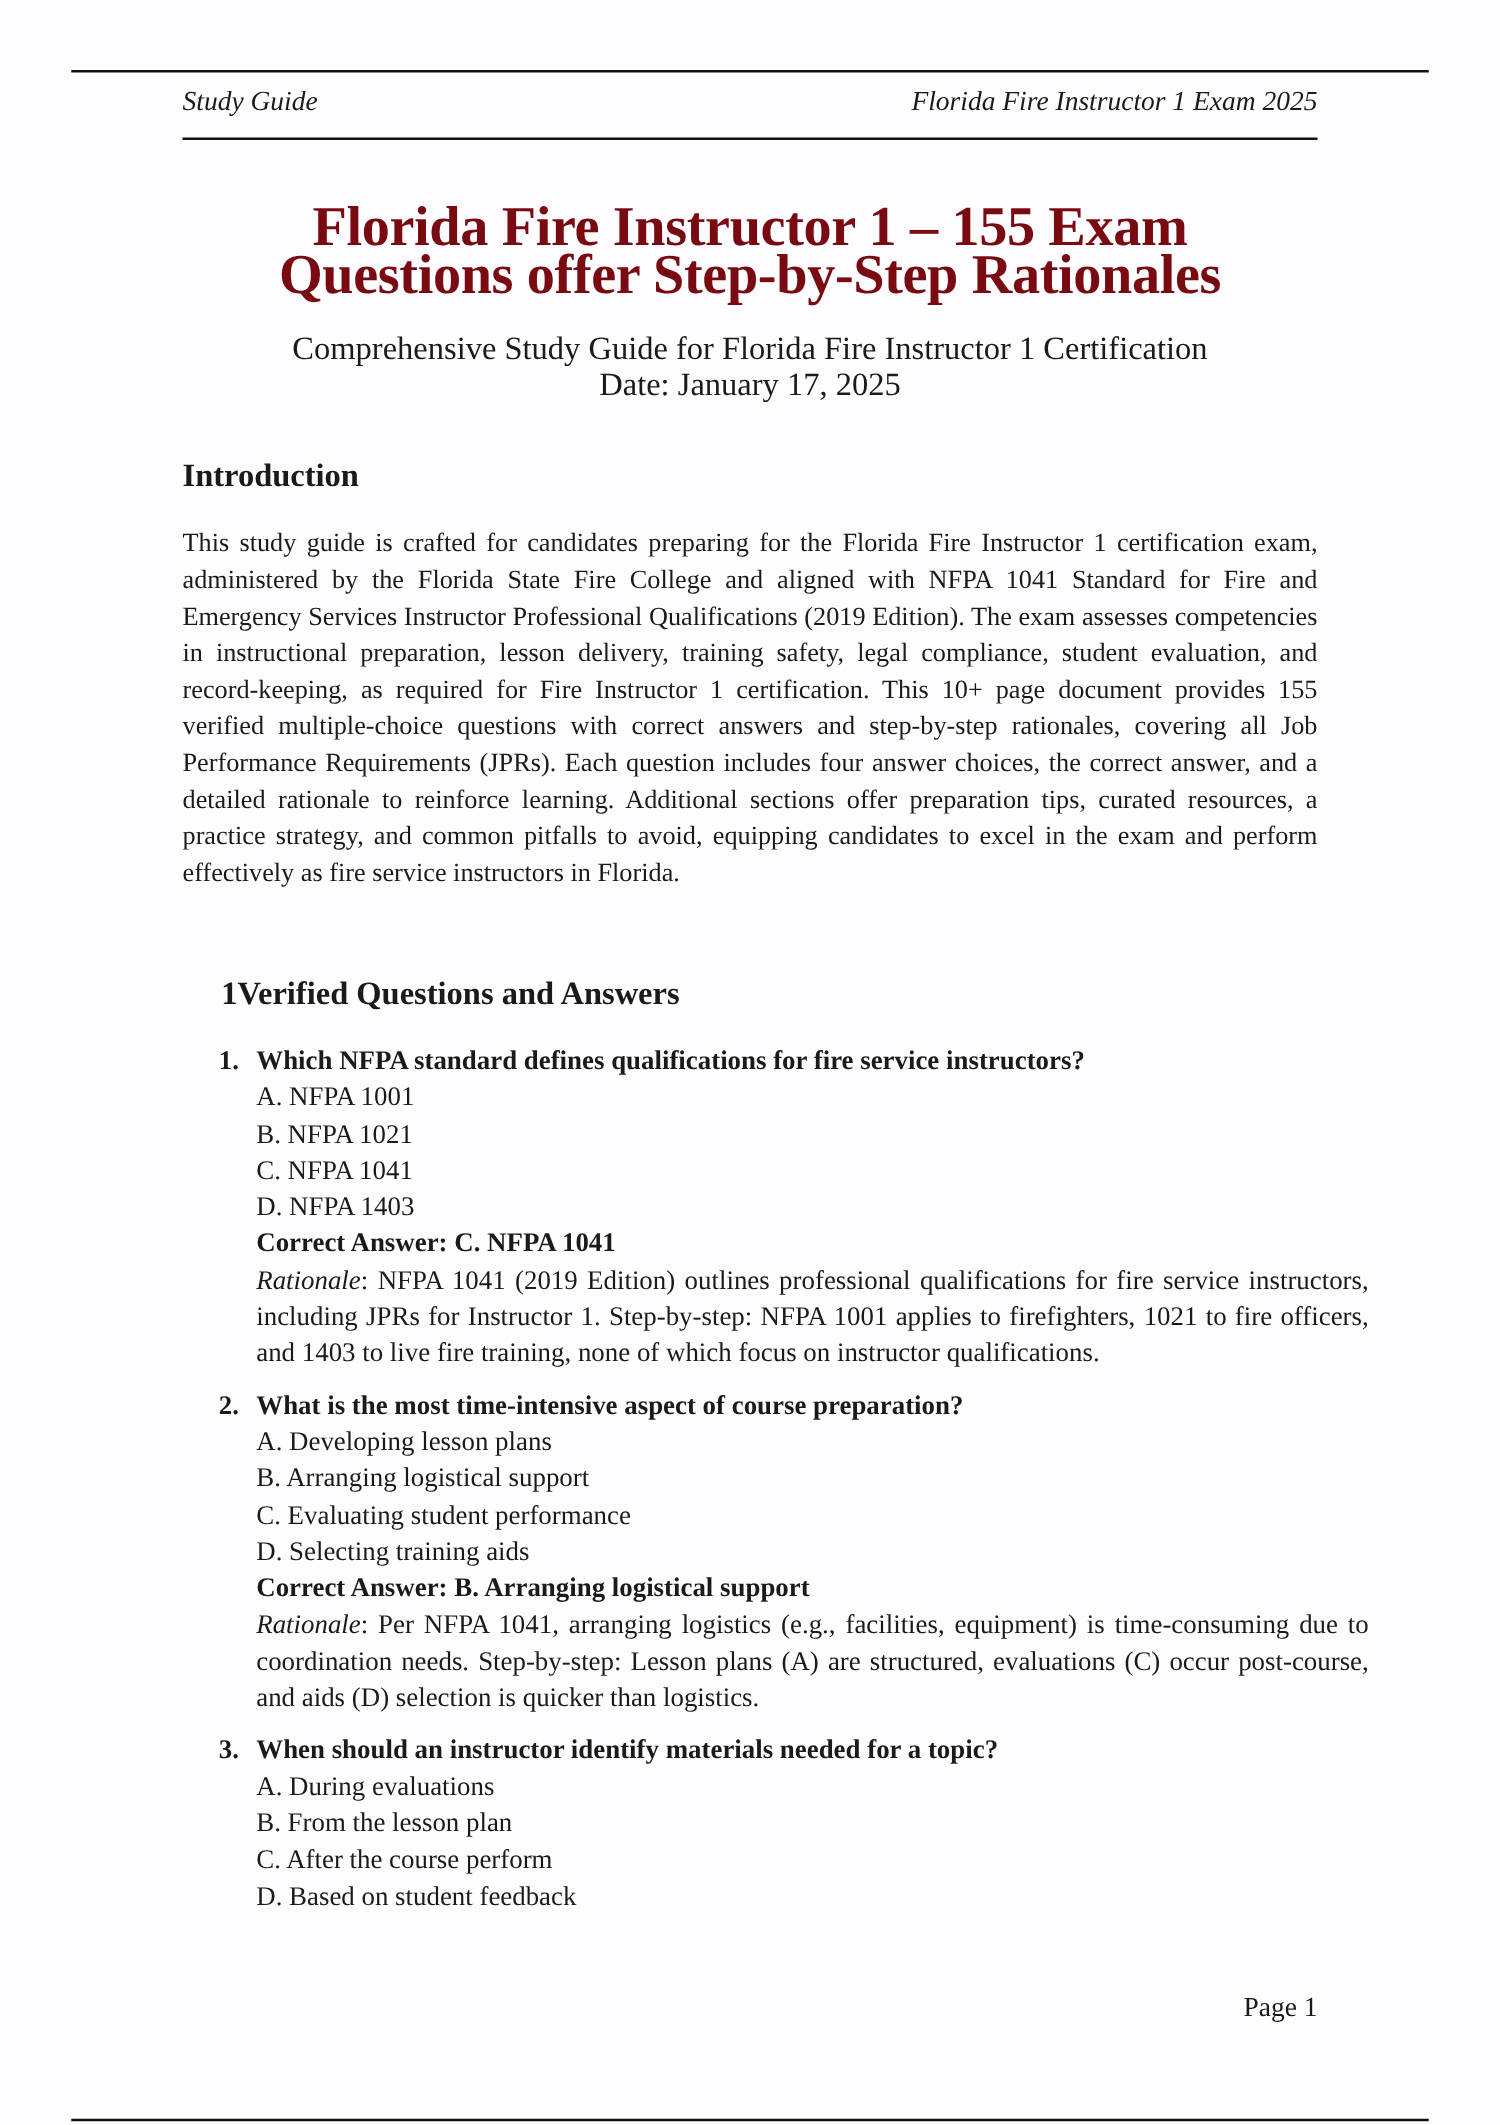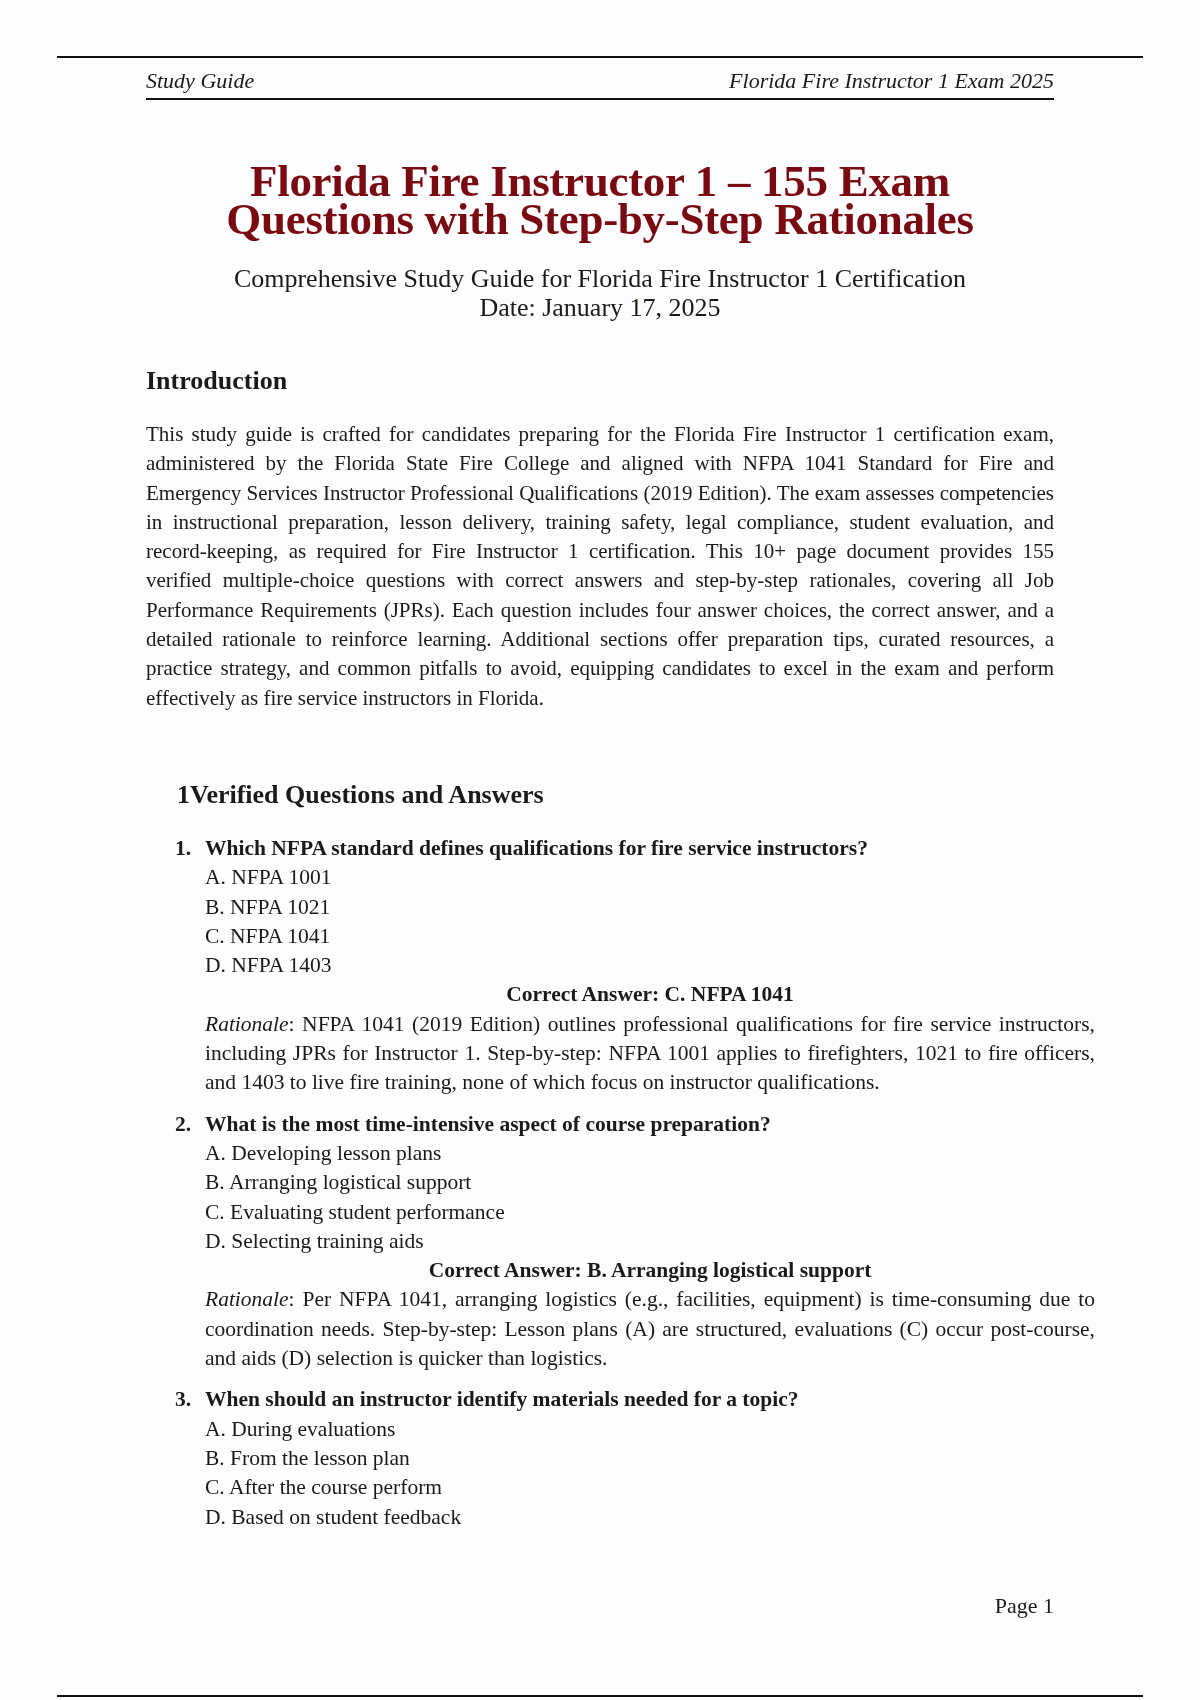--- a/index.html
+++ b/index.html
@@ -16,21 +16,21 @@
       height: 2px; background: #111;
     }
     .bottom-rule {
       position: absolute; left: 57px; right: 57px; top: 1695px;
       height: 2px; background: #111;
     }
     .running-head {
       position: absolute; left: 146px; width: 908px; top: 68px;
       display: flex; justify-content: space-between;
       font-style: italic; font-size: 22px;
-      padding-bottom: 4px;
+      padding-bottom: 16px;
       border-bottom: 2px solid #111;
     }
     .title {
       position: absolute; left: 0; right: 0; top: 138px;
       text-align: center; color: #7a0a12;
       font-weight: bold; font-size: 45px; line-height: 38px;
       letter-spacing: -0.3px;
       margin-top: 24px;
     }
     .subtitle {
@@ -53,41 +53,41 @@
     .section-heading .num { display: inline-block; width: 44px; }
     .questions {
       position: absolute; left: 175px; width: 920px; top: 834px;
       font-size: 21.5px; line-height: 29.3px;
     }
     .q { margin-bottom: 12px; }
     .q-title { font-weight: bold; display: flex; }
     .q-num { width: 30px; flex: none; }
     .q-body { padding-left: 30px; }
     .opt { }
-    .correct { font-weight: bold; text-align: center; }
+    .correct { font-weight: bold; }
     .rationale { text-align: justify; }
     .rationale-label { font-style: italic; }
     .page-num {
       position: absolute; right: 146px; top: 1593px;
       font-size: 22px;
     }
   </style>
 </head>
 <body>
 
 <div class="top-rule"></div>
 
 <div class="running-head">
   <span>Study Guide</span>
   <span>Florida Fire Instructor 1 Exam 2025</span>
 </div>
 
 <div class="title">
   <div>Florida Fire Instructor 1 – 155 Exam</div>
-  <div>Questions with Step-by-Step Rationales</div>
+  <div>Questions offer Step-by-Step Rationales</div>
 </div>
 
 <div class="subtitle">
   <div>Comprehensive Study Guide for Florida Fire Instructor 1 Certification</div>
   <div>Date: January 17, 2025</div>
 </div>
 
 <div class="intro-heading">Introduction</div>
 <div class="intro-body">This study guide is crafted for candidates preparing for the Florida Fire Instructor 1 certification exam, administered by the Florida State Fire College and aligned with NFPA 1041 Standard for Fire and Emergency Services Instructor Professional Qualifications (2019 Edition). The exam assesses competencies in instructional preparation, lesson delivery, training safety, legal compliance, student evaluation, and record-keeping, as required for Fire Instructor 1 certification. This 10+ page document provides 155 verified multiple-choice questions with correct answers and step-by-step rationales, covering all Job Performance Requirements (JPRs). Each question includes four answer choices, the correct answer, and a detailed rationale to reinforce learning. Additional sections offer preparation tips, curated resources, a practice strategy, and common pitfalls to avoid, equipping candidates to excel in the exam and perform effectively as fire service instructors in Florida.</div>
 

